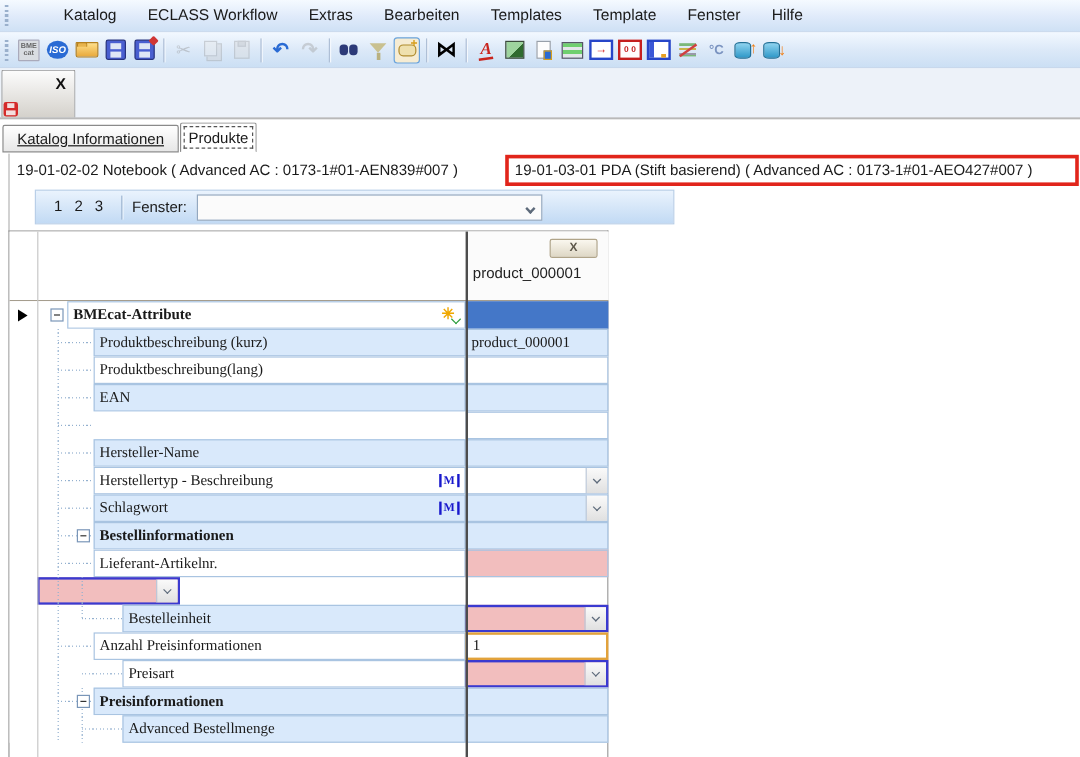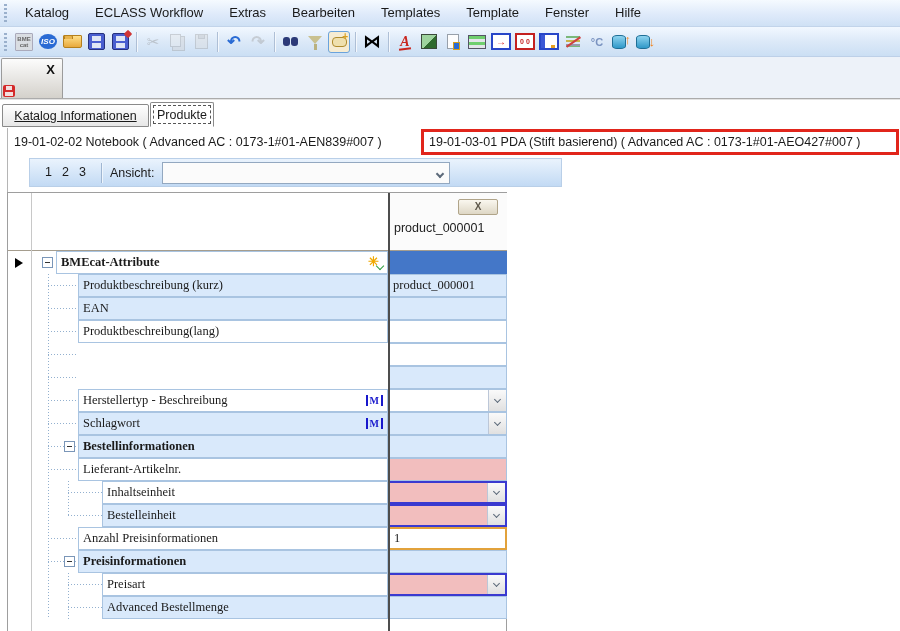--- a/index.html
+++ b/index.html
@@ -5,21 +5,21 @@
   * { margin:0; padding:0; box-sizing:border-box; }
   html,body { background:#fff; }
   .screen {
     position:relative; width:900px; height:631px; overflow:hidden;
     background:#fff; font-family:"Liberation Sans", sans-serif; color:#1a1a1a;
   }
   
   .menubar {
     position:absolute; left:0; top:0; width:900px; height:27px;
     background:linear-gradient(#f5faff,#dfeafa 55%,#cfe1f5);
-    border-bottom:1px solid #c2d4ea; display:flex; align-items:center;
+    border-bottom:1px solid #c2d4ea; display:flex; align-items:center;gap:28px;
   }
   .grip { width:5px; height:18px; margin:0 4px 0 3px;
     background-image:repeating-linear-gradient(to bottom,#9ab0cc 0 2px,transparent 2px 4px);
     background-size:3px 100%; background-repeat:no-repeat; background-position:center; }
   .menu-item { padding:0 13px; font-size:13px; line-height:26px; cursor:default; }
   
   .toolbar {
     position:absolute; left:0; top:27px; width:900px; height:30px;
     background:linear-gradient(#f2f8ff,#dcE9f8 50%,#cbdff4);
     border-bottom:1px solid #bdd0e8; display:flex; align-items:center;
@@ -252,21 +252,21 @@
     <span class="class-curr">19-01-03-01 PDA (Stift basierend) ( Advanced AC : 0173-1#01-AEO427#007 )</span>
   </div>
 
   <div class="templatebar">
     <span id="page-buttons" style="display:flex;">
         <div class="pagebtn">1</div>
         <div class="pagebtn">2</div>
         <div class="pagebtn">3</div>
       </span>
     <span class="tb-sep"></span>
-    <span class="tb-label">Ansicht:</span>
+    <span class="tb-label">Fenster:</span>
     <span class="tb-combo">
       <span></span>
       <span class="chev"></span>
     </span>
   </div>
 
   <div class="grid">
     <div class="g-header">
       <div class="g-colhead">
         <span class="col-close">X</span>
@@ -294,50 +294,53 @@
             <div class="nbox" style="left: 47px; background: var(--altblue);">
               <span class="lbl">Produktbeschreibung (kurz)</span>
             </div>
           </div>
           <div class="vcell txt altbg">product_000001</div>
         </div>
         <div class="g-row">
           <div class="g-ind"></div>
           <div class="g-zone">
             <div class="stub" style="left: 17px; width: 30px;"></div>
+            <div class="nbox" style="left: 47px; background: rgb(255, 255, 255);">
+              <span class="lbl">Produktbeschreibung(lang)</span>
+            </div>
+          </div>
+          <div class="vcell  plain"></div>
+        </div>
+        <div class="g-row">
+          <div class="g-ind"></div>
+          <div class="g-zone">
+            <div class="stub" style="left: 17px; width: 30px;"></div>
             <div class="nbox" style="left: 47px; background: var(--altblue);">
               <span class="lbl">EAN</span>
             </div>
           </div>
           <div class="vcell altbg plain"></div>
         </div>
         <div class="g-row">
           <div class="g-ind"></div>
           <div class="g-zone">
             <div class="stub" style="left: 17px; width: 30px;"></div>
-            <div class="nbox" style="left: 47px; background: rgb(255, 255, 255);">
-              <span class="lbl">Produktbeschreibung(lang)</span>
-            </div>
-          </div>
-          <div class="vcell  plain"></div>
-        </div>
-        <div class="g-row">
-          <div class="g-ind"></div>
-          <div class="g-zone">
-            <div class="stub" style="left: 17px; width: 30px;"></div>
             <div class="nbox" style="left: 47px; background: rgb(255, 255, 255); margin-top: 25px;">
               <span class="lbl">Hersteller-PID</span>
             </div>
           </div>
           <div class="vcell  plain"></div>
         </div>
         <div class="g-row">
           <div class="g-ind"></div>
           <div class="g-zone">
             <div class="stub" style="left: 17px; width: 30px;"></div>
+            <div class="nbox" style="left: 47px; background: var(--altblue);">
+              <span class="lbl">Hersteller-Name</span>
+            </div>
           </div>
           <div class="vcell altbg plain"></div>
         </div>
         <div class="g-row">
           <div class="g-ind"></div>
           <div class="g-zone">
             <div class="stub" style="left: 17px; width: 30px;"></div>
             <div class="nbox" style="left: 47px; background: rgb(255, 255, 255);">
               <span class="lbl">Herstellertyp - Beschreibung</span>
               <div class="mbadge">M</div>
@@ -380,26 +383,20 @@
           <div class="g-zone">
             <div class="stub" style="left: 17px; width: 30px;"></div>
             <div class="nbox" style="left: 47px; background: rgb(255, 255, 255);">
               <span class="lbl">Lieferant-Artikelnr.</span>
             </div>
           </div>
           <div class="vcell req"></div>
         </div>
         <div class="g-row">
           <div class="g-ind"></div>
-          <div class="g-zone">
-            <div class="stub" style="left: 37px; width: 34px;"></div>
-            <div class="nbox" style="left: 71px; background: rgb(255, 255, 255);">
-              <span class="lbl">Inhaltseinheit</span>
-            </div>
-          </div>
           <div class="vcell comboreq">
             <div class="cbtn">
               <div class="chev"></div>
             </div>
           </div>
         </div>
         <div class="g-row">
           <div class="g-ind"></div>
           <div class="g-zone">
             <div class="stub" style="left: 37px; width: 34px;"></div>
@@ -419,41 +416,41 @@
             <div class="stub" style="left: 17px; width: 30px;"></div>
             <div class="nbox" style="left: 47px; background: rgb(255, 255, 255);">
               <span class="lbl">Anzahl Preisinformationen</span>
             </div>
           </div>
           <div class="vcell inputv">1</div>
         </div>
         <div class="g-row">
           <div class="g-ind"></div>
           <div class="g-zone">
+            <div class="stub" style="left: 37px; width: 34px;"></div>
+            <div class="nbox" style="left: 71px; background: rgb(255, 255, 255);">
+              <span class="lbl">Preisart</span>
+            </div>
+          </div>
+          <div class="vcell comboreq">
+            <div class="cbtn">
+              <div class="chev"></div>
+            </div>
+          </div>
+        </div>
+        <div class="g-row">
+          <div class="g-ind"></div>
+          <div class="g-zone">
             <div class="stub" style="left: 17px; width: 30px;"></div>
             <div class="xbox" style="left: 33px;"></div>
             <div class="nbox grp" style="left: 47px; background: var(--altblue);">
               <span class="lbl">Preisinformationen</span>
             </div>
           </div>
           <div class="vcell altbg plain"></div>
-        </div>
-        <div class="g-row">
-          <div class="g-ind"></div>
-          <div class="g-zone">
-            <div class="stub" style="left: 37px; width: 34px;"></div>
-            <div class="nbox" style="left: 71px; background: rgb(255, 255, 255);">
-              <span class="lbl">Preisart</span>
-            </div>
-          </div>
-          <div class="vcell comboreq">
-            <div class="cbtn">
-              <div class="chev"></div>
-            </div>
-          </div>
         </div>
         <div class="g-row">
           <div class="g-ind"></div>
           <div class="g-zone">
             <div class="stub" style="left: 37px; width: 34px;"></div>
             <div class="nbox" style="left: 71px; background: var(--altblue);">
               <span class="lbl">Advanced Bestellmenge</span>
             </div>
           </div>
           <div class="vcell altbg plain"></div>

